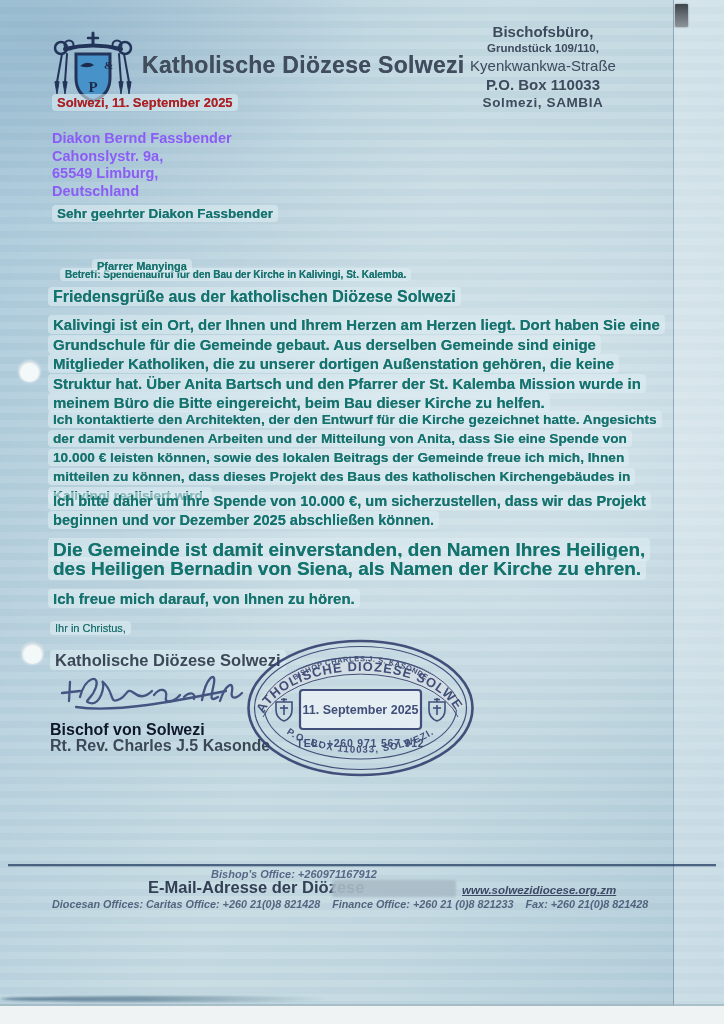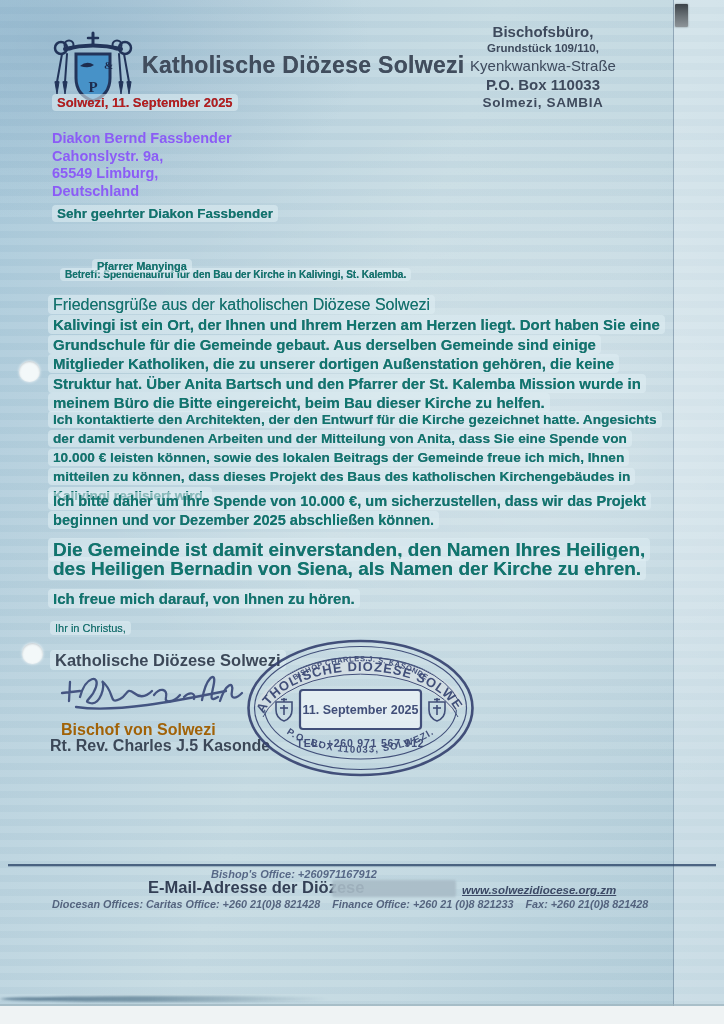--- a/index.html
+++ b/index.html
@@ -42,34 +42,34 @@
   .office .l5 { font-size:13.5px; font-weight:700; line-height:18px; letter-spacing:.6px; }
 
   .date-line { position:absolute; left:52px; top:95px; font-size:13px; font-weight:700; color:#b91c1c; }
 
   .recipient { position:absolute; left:52px; top:130px; font-size:14.5px; line-height:17.5px; color:#8b5cf6; font-weight:600; }
   .recipient .name { font-weight:700; }
 
   .salutation { position:absolute; left:52px; top:206px; font-size:13.5px; font-weight:600; }
   .subject { position:absolute; left:60px; top:237px; font-size:10px; font-weight:700;margin-top:32px; }
   .subject-note { position:absolute; left:92px; top:260px; font-size:11px; font-weight:700; }
-  .greeting { position:absolute; left:48px; top:296px; font-size:16px; font-weight:400; }
+  .greeting { position:absolute; left:48px; top:288px; font-size:16px; font-weight:700; }
 
   .para { position:absolute; left:48px; width:620px; font-weight:600; }
   .p0 { top:315px; font-size:15px;  line-height:19.5px; }
   .p1 { top:410px; font-size:13.7px; line-height:19px; }
   .p2 { top:492px; font-size:14.6px; line-height:19px; width:610px; }
   .p3 { top:540px; font-size:19px; line-height:19px; }
   .p4 { top:589px; font-size:15px;  line-height:19px; }
 
   .valediction { position:absolute; left:50px; top:622px; font-size:11px; font-weight:400; }
   .org-line    { position:absolute; left:50px; top:651px; font-size:16.5px; font-weight:700; color:#3c4858; }
   .signature   { position:absolute; left:56px; top:667px; }
   .signer-name { position:absolute; left:50px; top:702px; font-size:16px; font-weight:700; color:#3c4858;margin-top:35px; }
-  .signer-title{ position:absolute; left:50px; top:721px; font-size:16px; font-weight:700; color:#a16207;margin-left:11px; }
+  .signer-title{ position:absolute; left:50px; top:721px; font-size:16px; font-weight:700; color:#0f172a; }
 
   .stamp { position:absolute; left:242px; top:637px; filter:blur(.2px); }
 
   .footer-rule { position:absolute; left:8px; top:864px; width:708px; height:3px;
     border-top:2px solid rgba(45,70,105,.8); border-bottom:1px solid rgba(45,70,105,.25); filter:blur(.3px); }
   .bishops-line { position:absolute; left:0; top:868px; width:588px; text-align:center; font-size:11px; font-style:italic; font-weight:600; color:#3c4c70; opacity:.8; filter:blur(.5px); }
   .email-label { position:absolute; left:148px; top:878px; font-size:16.5px; font-weight:700; color:#333f55; }
   .redaction { position:absolute; left:332px; top:880px; width:124px; height:17px; background:#a9bcc7; border-radius:2px; filter:blur(1.2px); opacity:.9; }
   .website { position:absolute; left:462px; top:884px; font-size:11.5px; font-style:italic; font-weight:600; color:#3d4a66; text-decoration:underline; filter:blur(.4px); }
   .offices-line { position:absolute; left:52px; top:898px; width:630px; font-size:10.8px; font-style:italic; font-weight:600; color:#42506e; opacity:.85; filter:blur(.45px); white-space:pre-wrap; }

